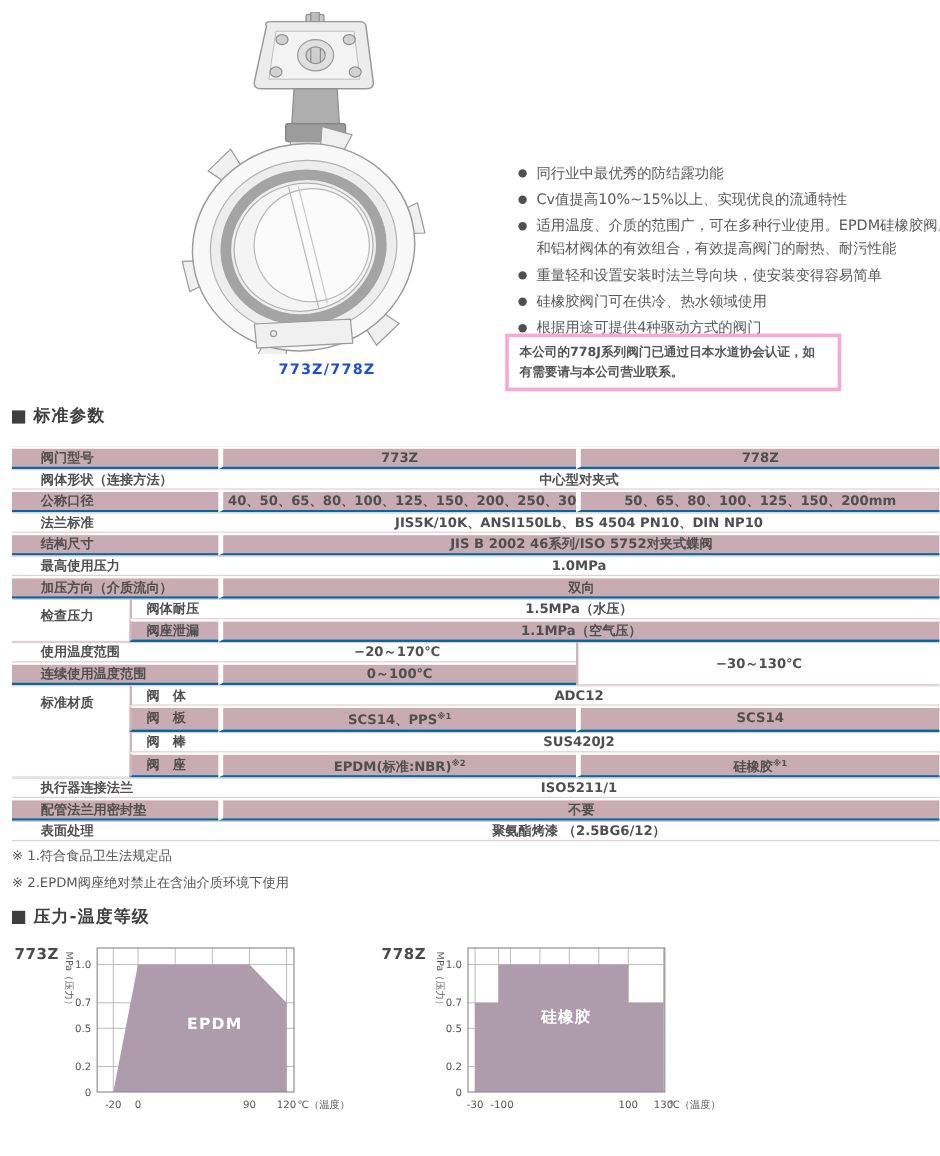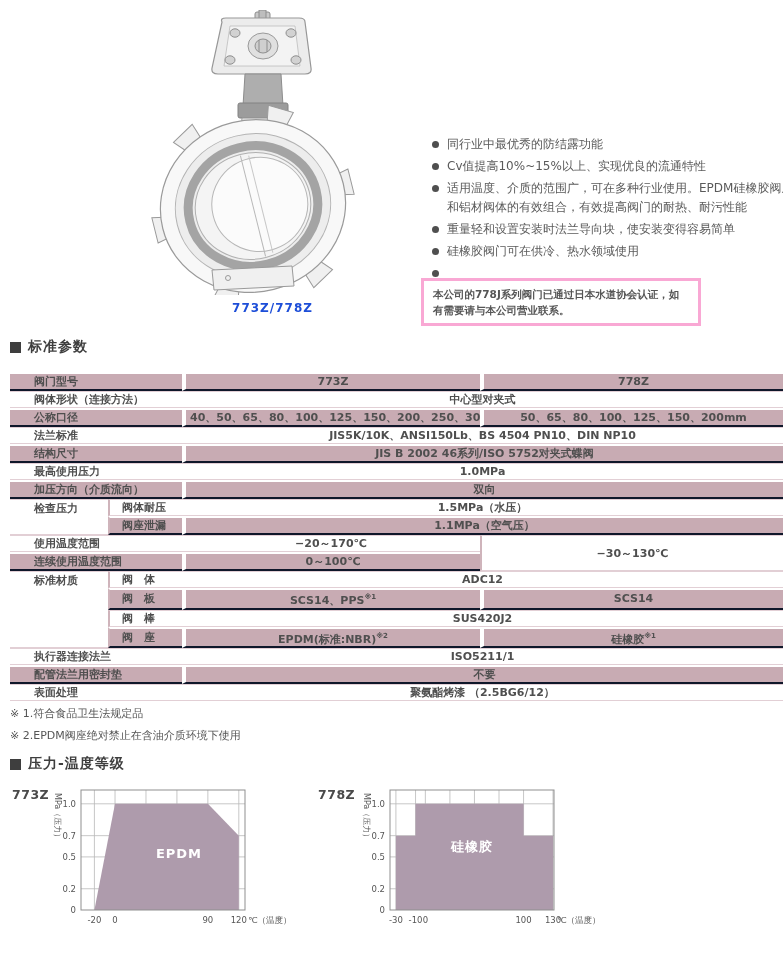--- a/index.html
+++ b/index.html
@@ -38,24 +38,24 @@
   .params-table { left:10px; top:372px; width:773px; border-collapse:separate;
                   border-spacing:0; table-layout:fixed; font-size:11px; font-weight:bold;
                   color:#4f4f4f; }
   .params-table td { height:15px; line-height:15px; padding:0 4px; text-align:center;
                      overflow:hidden; white-space:nowrap; }
   .params-table td.lab { text-align:left; padding-left:24px; }
   .params-table td.sub { text-align:left; padding-left:12px; }
   .params-table tr.plain td { background:#ffffff; border-top:1px solid #e2cfd5;
                               border-bottom:1px solid #e2cfd5; }
   .params-table td.shade { background:#c8abb3; border-top:2px solid #ffffff;
-                           border-bottom:2px solid #0f172a; }
+                           border-bottom:2px solid #0369a1; }
   .params-table td.gapl { border-left:4px solid #ffffff; }
   .params-table td.divl { border-left:2px solid #cfb4bb; }
-  .params-table td.vtop { vertical-align:top; padding-top:1px; }
+  .params-table td.vtop { vertical-align:top; padding-top:6px; }
   .params-table sup { font-size:7px; }
 
   
   .footnotes { left:10px; top:703px; font-size:11px; line-height:22px; color:#555; }
 
   
   .chart-model { font-size:12.5px; font-weight:bold; color:#4a4a4a; letter-spacing:0.5px; }
   .model-1 { left:12px;  top:787px; }
   .model-2 { left:318px; top:787px; }
   .chart-svg-1 { left:45px;  top:783px; }
@@ -135,20 +135,21 @@
     <li>
       <span class="dot"></span>
       <span>重量轻和设置安装时法兰导向块，使安装变得容易简单</span>
     </li>
     <li>
       <span class="dot"></span>
       <span>硅橡胶阀门可在供冷、热水领域使用</span>
     </li>
     <li>
       <span class="dot"></span>
+      <span>根据用途可提供4种驱动方式的阀门</span>
     </li>
   </ul>
 
 <div class="abs notice">本公司的778J系列阀门已通过日本水道协会认证，如有需要请与本公司营业联系。</div>
 
 <div class="abs section-title title-params">
   <span class="sq"></span>
   <span>标准参数</span>
 </div>
 

